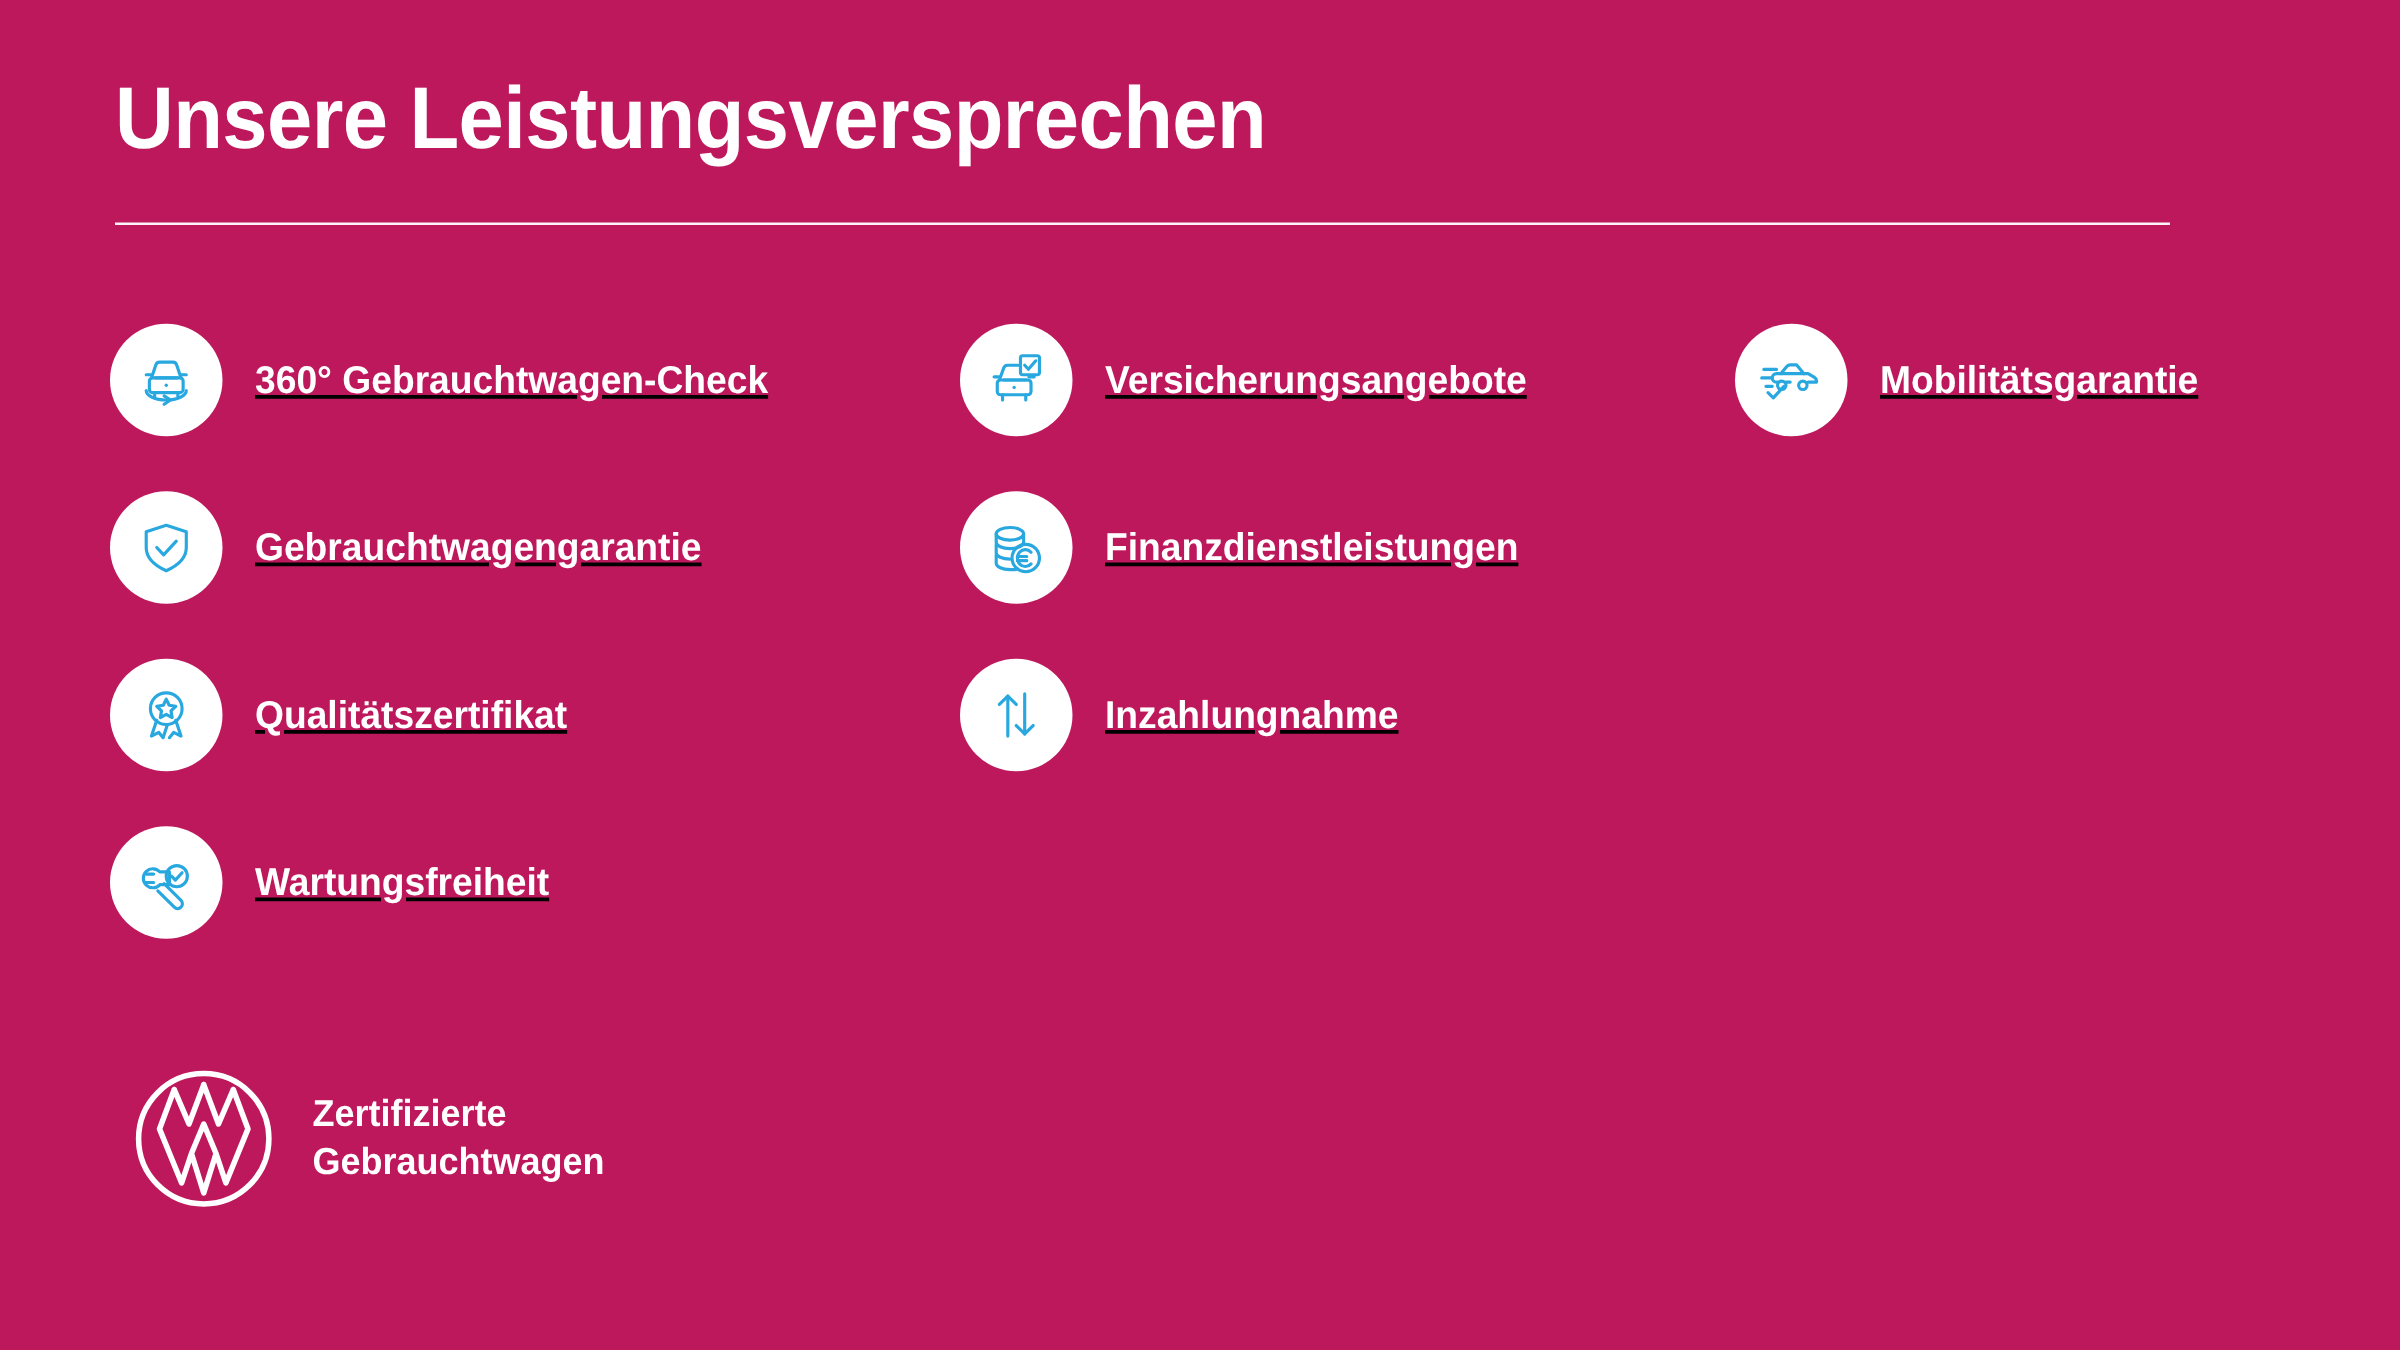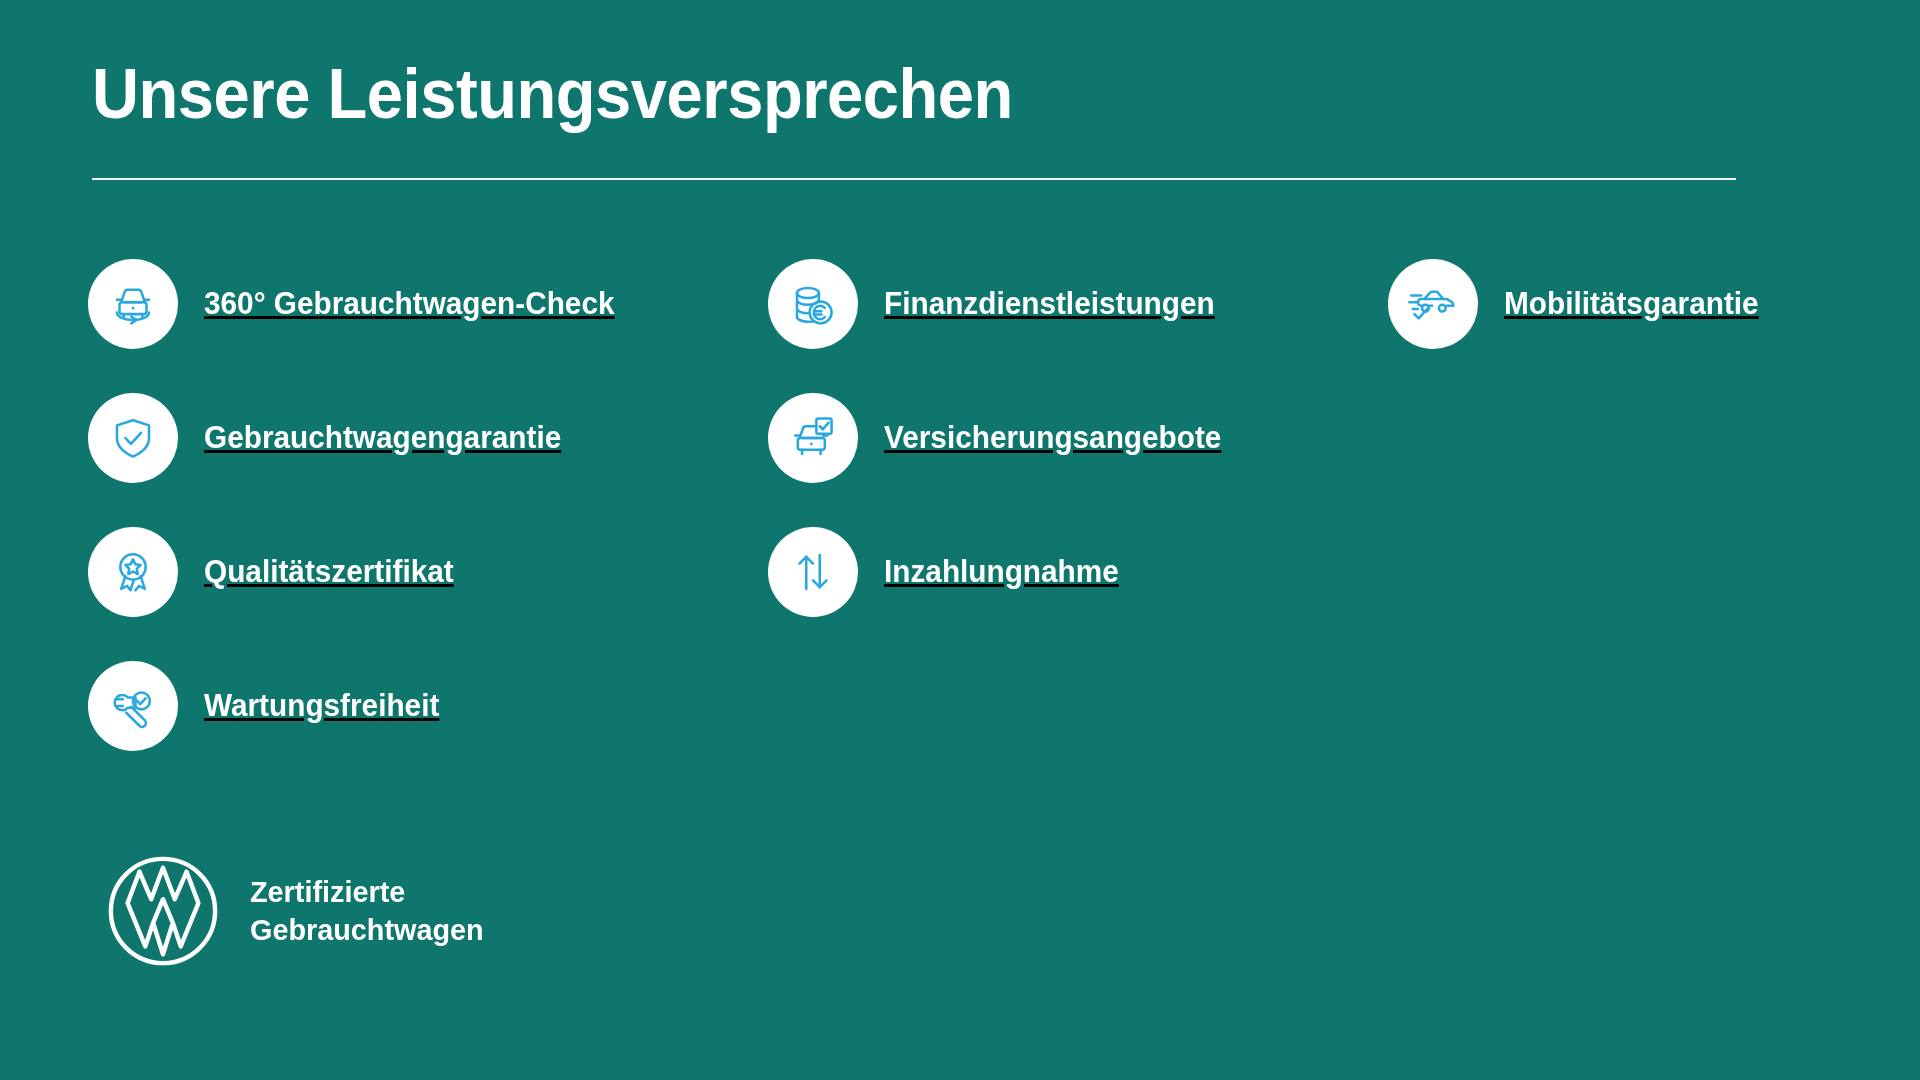--- a/index.html
+++ b/index.html
@@ -13,21 +13,21 @@
 
   body {
     background:#00A6E8;
     position:relative;
   }
 
   .slide {
     position:absolute;
     left:0; top:0;
     width:1920px; height:1080px;
-    background:#0f766e;
+    background:#be185d;
   }
 
   
   .header {
     position:absolute;
     left:92px;
     top:58px;
     width:1736px;
   }
 
@@ -200,46 +200,46 @@
       </div>
 
     </div>
 
     <div class="column col-2">
 
 
       <div class="promise-item">
         <div class="icon-badge">
           <svg viewBox="0 0 64 64" fill="none" stroke="#29A8E0" stroke-width="3" stroke-linecap="round" stroke-linejoin="round">
-            <ellipse cx="26" cy="19" rx="13" ry="6"></ellipse>
-            <path d="M13 19 v8 c0 3.3 5.8 6 13 6 s13 -2.7 13 -6 v-8"></path>
-            <path d="M13 29 v8 c0 3.3 5.8 6 13 6"></path>
-            <path d="M13 39 v8 c0 3.3 5.8 6 13 6 s5 -.2 7 -.7"></path>
-            <circle cx="41" cy="42" r="13"></circle>
-            <path d="M46 36.5 a7.5 8 0 1 0 0 11"></path>
-            <path d="M33 40.5 h9 M33 44.5 h9"></path>
-          </svg>
-        </div>
-        <div class="promise-label">Finanzdienstleistungen</div>
-      </div>
-
-      <div class="promise-item">
-        <div class="icon-badge">
-          <svg viewBox="0 0 64 64" fill="none" stroke="#29A8E0" stroke-width="3" stroke-linecap="round" stroke-linejoin="round">
             <path d="M16 32 l4-11 a4 4 0 0 1 4-3 h10"></path>
             <rect x="14" y="32" width="32" height="14" rx="3"></rect>
             <path d="M20 32 h22"></path>
             <path d="M11 29 h5 M44 29 h5"></path>
             <path d="M19 46 v5 M41 46 v5"></path>
             <circle cx="30" cy="39" r="1.6" fill="#29A8E0" stroke="none"></circle>
             <rect x="36" y="9" width="18" height="18" rx="2"></rect>
             <path d="M40 18 l3.5 3.8 7 -8"></path>
           </svg>
         </div>
         <div class="promise-label">Versicherungsangebote</div>
+      </div>
+
+      <div class="promise-item">
+        <div class="icon-badge">
+          <svg viewBox="0 0 64 64" fill="none" stroke="#29A8E0" stroke-width="3" stroke-linecap="round" stroke-linejoin="round">
+            <ellipse cx="26" cy="19" rx="13" ry="6"></ellipse>
+            <path d="M13 19 v8 c0 3.3 5.8 6 13 6 s13 -2.7 13 -6 v-8"></path>
+            <path d="M13 29 v8 c0 3.3 5.8 6 13 6"></path>
+            <path d="M13 39 v8 c0 3.3 5.8 6 13 6 s5 -.2 7 -.7"></path>
+            <circle cx="41" cy="42" r="13"></circle>
+            <path d="M46 36.5 a7.5 8 0 1 0 0 11"></path>
+            <path d="M33 40.5 h9 M33 44.5 h9"></path>
+          </svg>
+        </div>
+        <div class="promise-label">Finanzdienstleistungen</div>
       </div>
 
       <div class="promise-item">
         <div class="icon-badge">
           <svg viewBox="0 0 64 64" fill="none" stroke="#29A8E0" stroke-width="3" stroke-linecap="round" stroke-linejoin="round">
             <path d="M24 52 V14"></path>
             <path d="M16 22 l8 -8 8 8"></path>
             <path d="M40 12 v38"></path>
             <path d="M32 42 l8 8 8 -8"></path>
           </svg>

